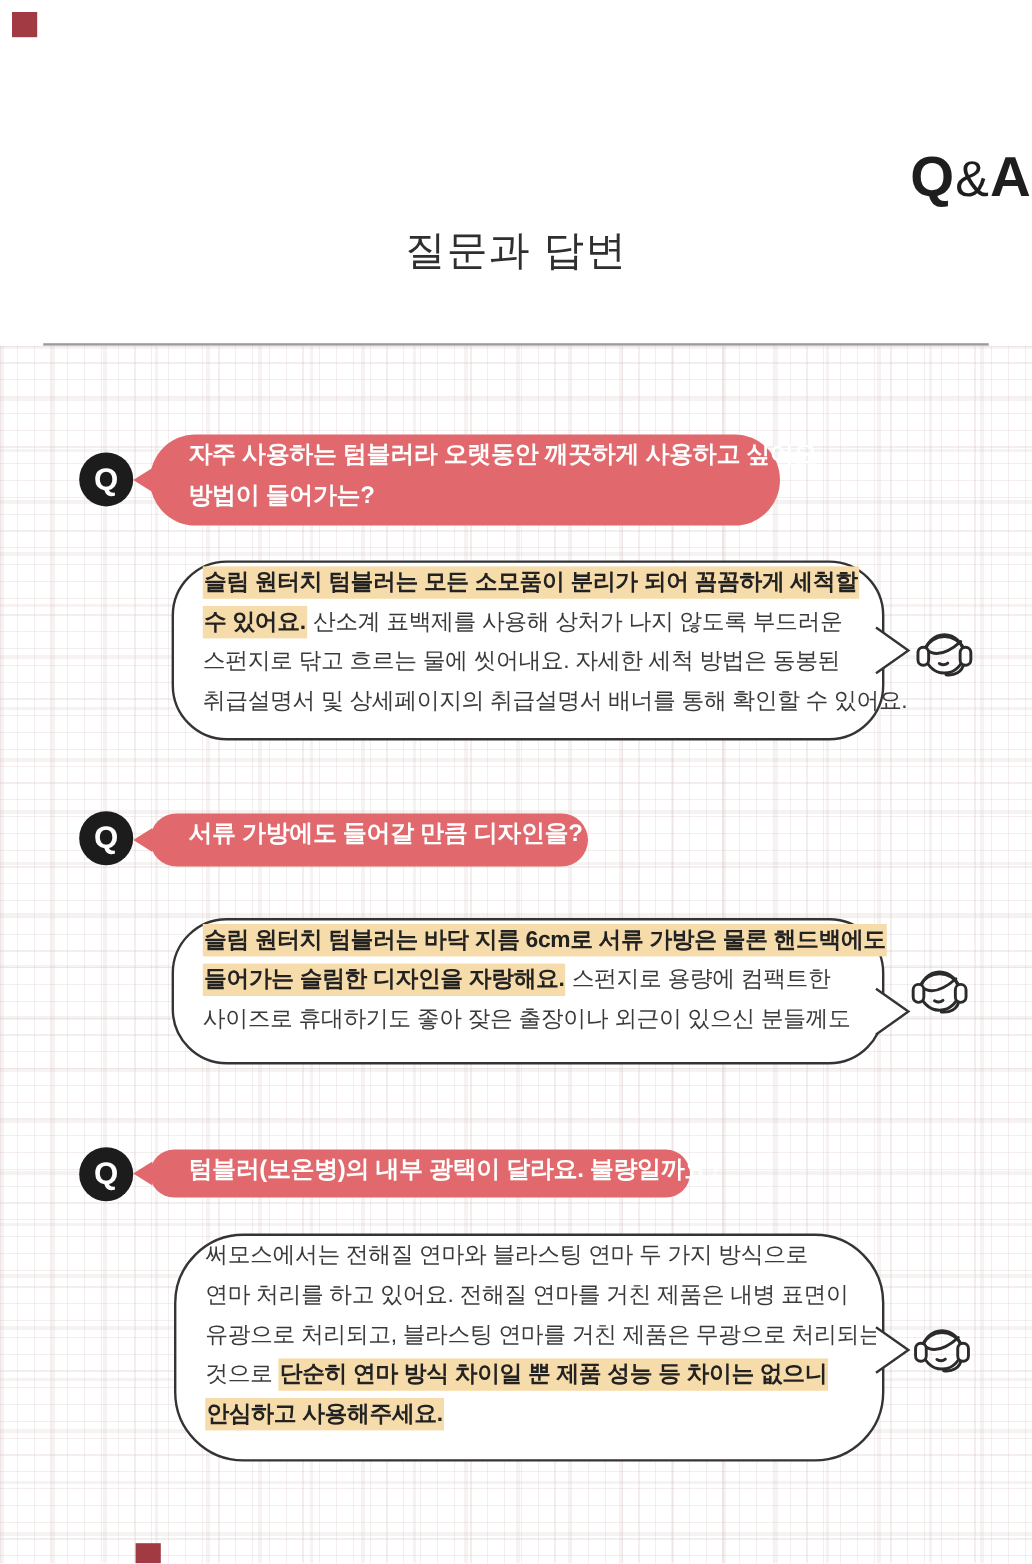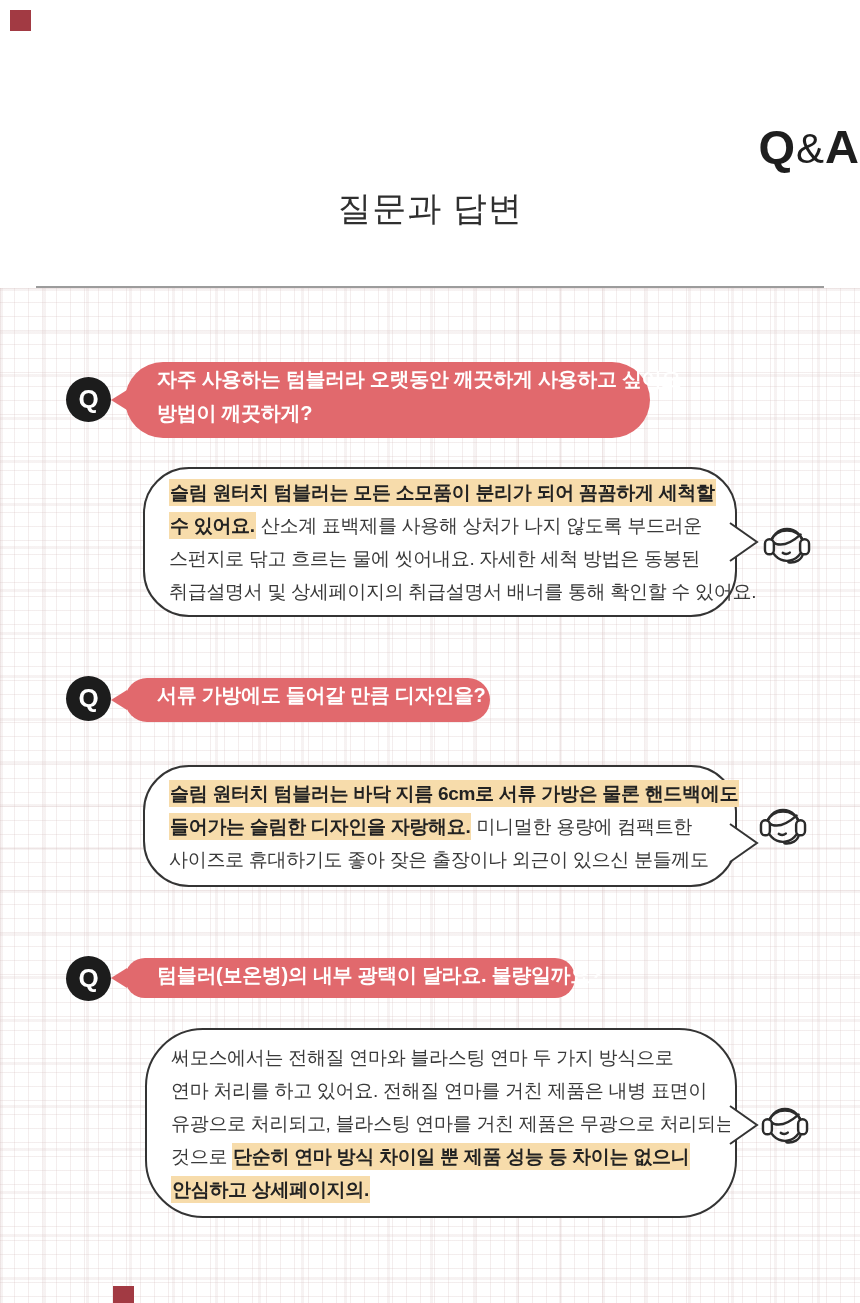--- a/index.html
+++ b/index.html
@@ -40,21 +40,21 @@
   #qbub1{left:125px;top:362px;width:525px;height:76px;}
   #qbub2{left:125px;top:678px;width:365px;height:44px;border-radius:24px;}
   #qbub3{left:125px;top:958px;width:450px;height:40px;border-radius:24px;}
   .q-tail{
     position:absolute;left:-14px;top:50%;transform:translateY(-50%);width:0;height:0;
     border-top:10px solid transparent;border-bottom:10px solid transparent;border-right:16px solid #e1696d;
   }
 
   .a-bubble{
     position:absolute;background:#fff;border:2px solid #343434;box-sizing:border-box;
-    font-size:19px;color:#3a3a3a;display:flex;flex-direction:column;justify-content:center;
+    font-size:19px;color:#3a3a3a;display:flex;flex-direction:column;
     padding:0 18px 0 24px;
   }
   #abub1{left:143px;top:467px;width:594px;height:150px;border-radius:46px;}
   #abub2{left:143px;top:765px;width:594px;height:122px;border-radius:46px;}
   #abub3{left:145px;top:1028px;width:592px;height:190px;border-radius:58px;}
   .a-line{line-height:33px;white-space:nowrap;letter-spacing:-0.3px;}
   .seg{vertical-align:baseline;}
   .seg.hl{font-weight:700;color:#222;background:#f7dcab;padding:3px 1px;}
 
   .a-tail{position:absolute;right:-26px;width:32px;height:44px;}
@@ -73,21 +73,21 @@
 
   <div class="title"><span class="heavy">Q</span><span class="amp">&amp;</span><span class="heavy">A</span></div>
   <div class="subtitle">질문과 답변</div>
   <div class="divider"></div>
 
   <div class="q-badge" id="qb1">Q</div>
   <div class="q-bubble" id="qbub1">
     <span class="q-tail"></span>
     <div class="q-lines">
         <div class="q-line">자주 사용하는 텀블러라 오랫동안 깨끗하게 사용하고 싶어요.</div>
-        <div class="q-line">방법이 깨끗하게?</div>
+        <div class="q-line">방법이 들어가는?</div>
       </div>
   </div>
   <div class="a-bubble" id="abub1">
     <div class="a-lines">
         <div class="a-line"><span class="seg hl">슬림 원터치 텀블러는 모든 소모품이 분리가 되어 꼼꼼하게 세척할</span></div>
         <div class="a-line"><span class="seg hl">수 있어요.</span><span class="seg"> 산소계 표백제를 사용해 상처가 나지 않도록 부드러운</span></div>
         <div class="a-line"><span class="seg">스펀지로 닦고 흐르는 물에 씻어내요. 자세한 세척 방법은 동봉된</span></div>
         <div class="a-line"><span class="seg">취급설명서 및 상세페이지의 취급설명서 배너를 통해 확인할 수 있어요.</span></div>
       </div>
     <svg class="a-tail" id="tail1" viewBox="0 0 32 44">
@@ -107,21 +107,21 @@
   <div class="q-badge" id="qb2">Q</div>
   <div class="q-bubble" id="qbub2">
     <span class="q-tail"></span>
     <div class="q-lines">
         <div class="q-line">서류 가방에도 들어갈 만큼 디자인을?</div>
       </div>
   </div>
   <div class="a-bubble" id="abub2">
     <div class="a-lines">
         <div class="a-line"><span class="seg hl">슬림 원터치 텀블러는 바닥 지름 6cm로 서류 가방은 물론 핸드백에도</span></div>
-        <div class="a-line"><span class="seg hl">들어가는 슬림한 디자인을 자랑해요.</span><span class="seg"> 미니멀한 용량에 컴팩트한</span></div>
+        <div class="a-line"><span class="seg hl">들어가는 슬림한 디자인을 자랑해요.</span><span class="seg"> 스펀지로 용량에 컴팩트한</span></div>
         <div class="a-line"><span class="seg">사이즈로 휴대하기도 좋아 잦은 출장이나 외근이 있으신 분들께도</span></div>
       </div>
     <svg class="a-tail" id="tail2" viewBox="0 0 32 44">
         <polyline points="1,3 28,22 1,41" fill="#ffffff" stroke="#343434" stroke-width="2"></polyline>
       </svg>
   </div>
   <svg class="headset" id="hs2" viewBox="0 0 64 64" fill="none" stroke="#2b2b2b" stroke-width="2.6" stroke-linecap="round" stroke-linejoin="round">
     <circle cx="32" cy="33" r="17"></circle>
     <path d="M14.5 28.5 A 19.5 19.5 0 0 1 49.5 28.5"></path>
     <path d="M15.5 29 C 24 36 34 33 46.5 22"></path>
@@ -137,21 +137,21 @@
     <div class="q-lines">
         <div class="q-line">텀블러(보온병)의 내부 광택이 달라요. 불량일까요?</div>
       </div>
   </div>
   <div class="a-bubble" id="abub3">
     <div class="a-lines">
         <div class="a-line"><span class="seg">써모스에서는 전해질 연마와 블라스팅 연마 두 가지 방식으로</span></div>
         <div class="a-line"><span class="seg">연마 처리를 하고 있어요. 전해질 연마를 거친 제품은 내병 표면이</span></div>
         <div class="a-line"><span class="seg">유광으로 처리되고, 블라스팅 연마를 거친 제품은 무광으로 처리되는</span></div>
         <div class="a-line"><span class="seg">것으로 </span><span class="seg hl">단순히 연마 방식 차이일 뿐 제품 성능 등 차이는 없으니</span></div>
-        <div class="a-line"><span class="seg hl">안심하고 상세페이지의.</span></div>
+        <div class="a-line"><span class="seg hl">안심하고 사용해주세요.</span></div>
       </div>
     <svg class="a-tail" id="tail3" viewBox="0 0 32 44">
         <polyline points="1,3 28,22 1,41" fill="#ffffff" stroke="#343434" stroke-width="2"></polyline>
       </svg>
   </div>
   <svg class="headset" id="hs3" viewBox="0 0 64 64" fill="none" stroke="#2b2b2b" stroke-width="2.6" stroke-linecap="round" stroke-linejoin="round">
     <circle cx="32" cy="33" r="17"></circle>
     <path d="M14.5 28.5 A 19.5 19.5 0 0 1 49.5 28.5"></path>
     <path d="M15.5 29 C 24 36 34 33 46.5 22"></path>
     <path d="M27.5 41.5 Q 31.5 44 35 41.2"></path>

